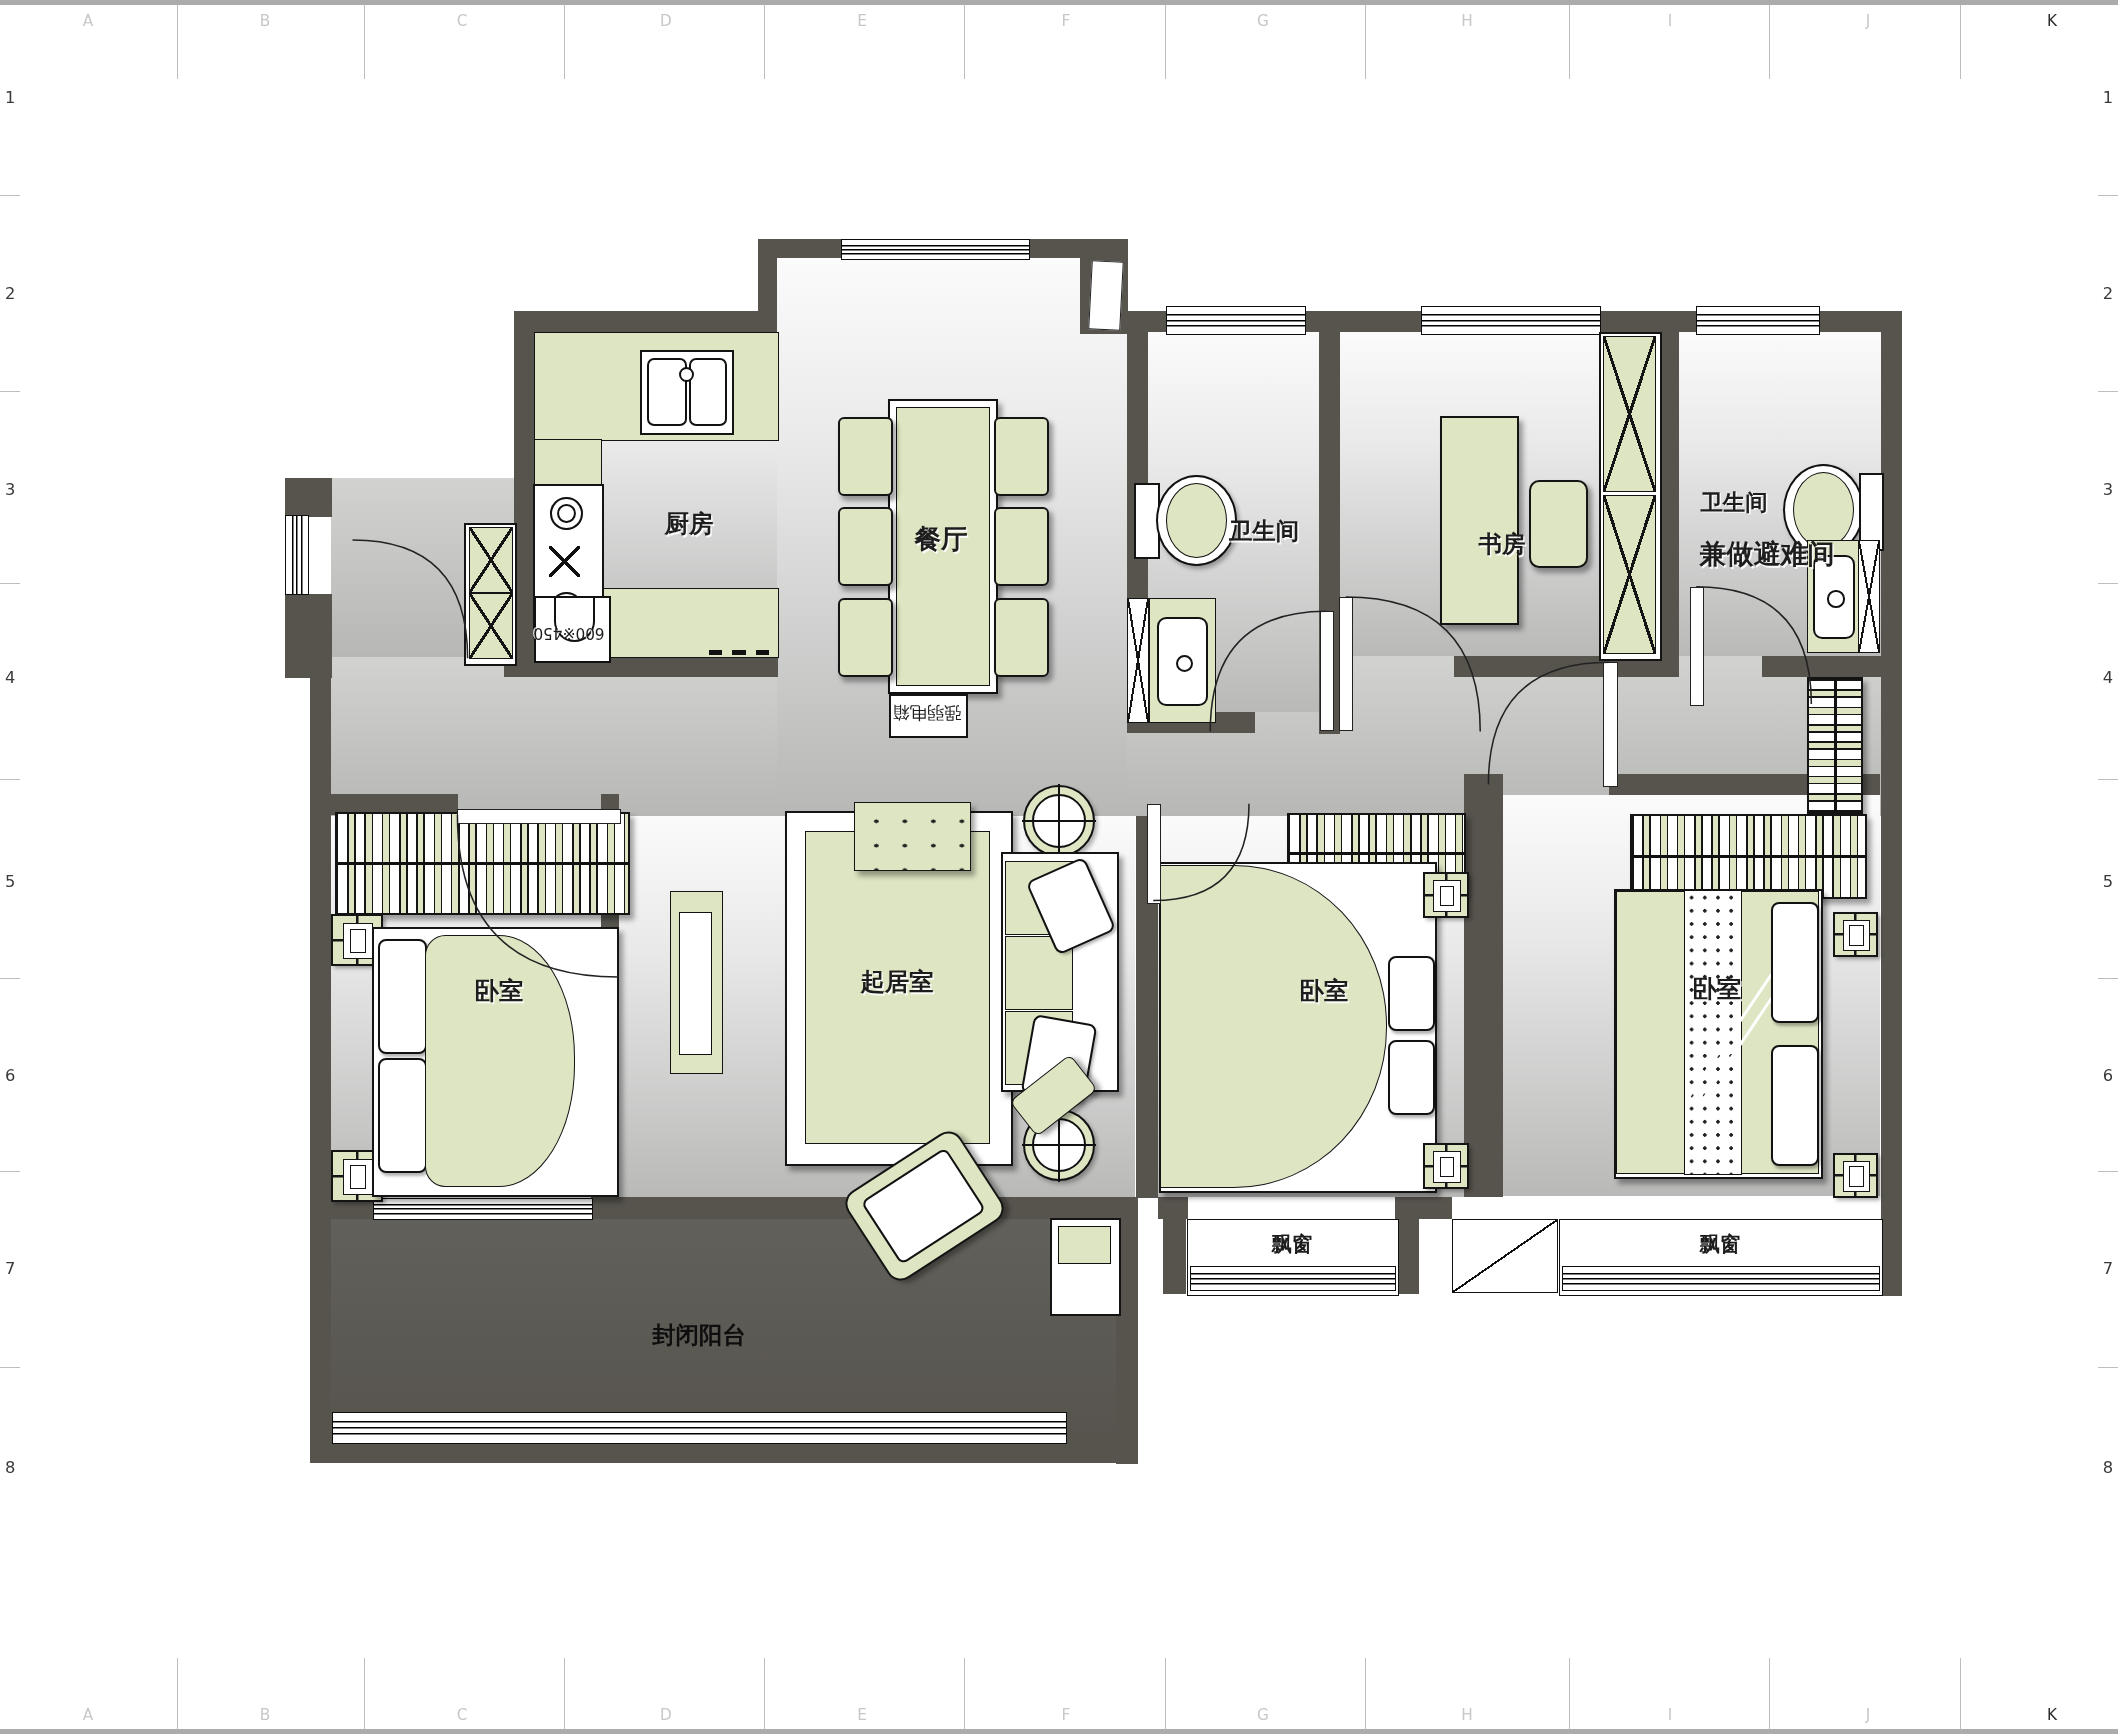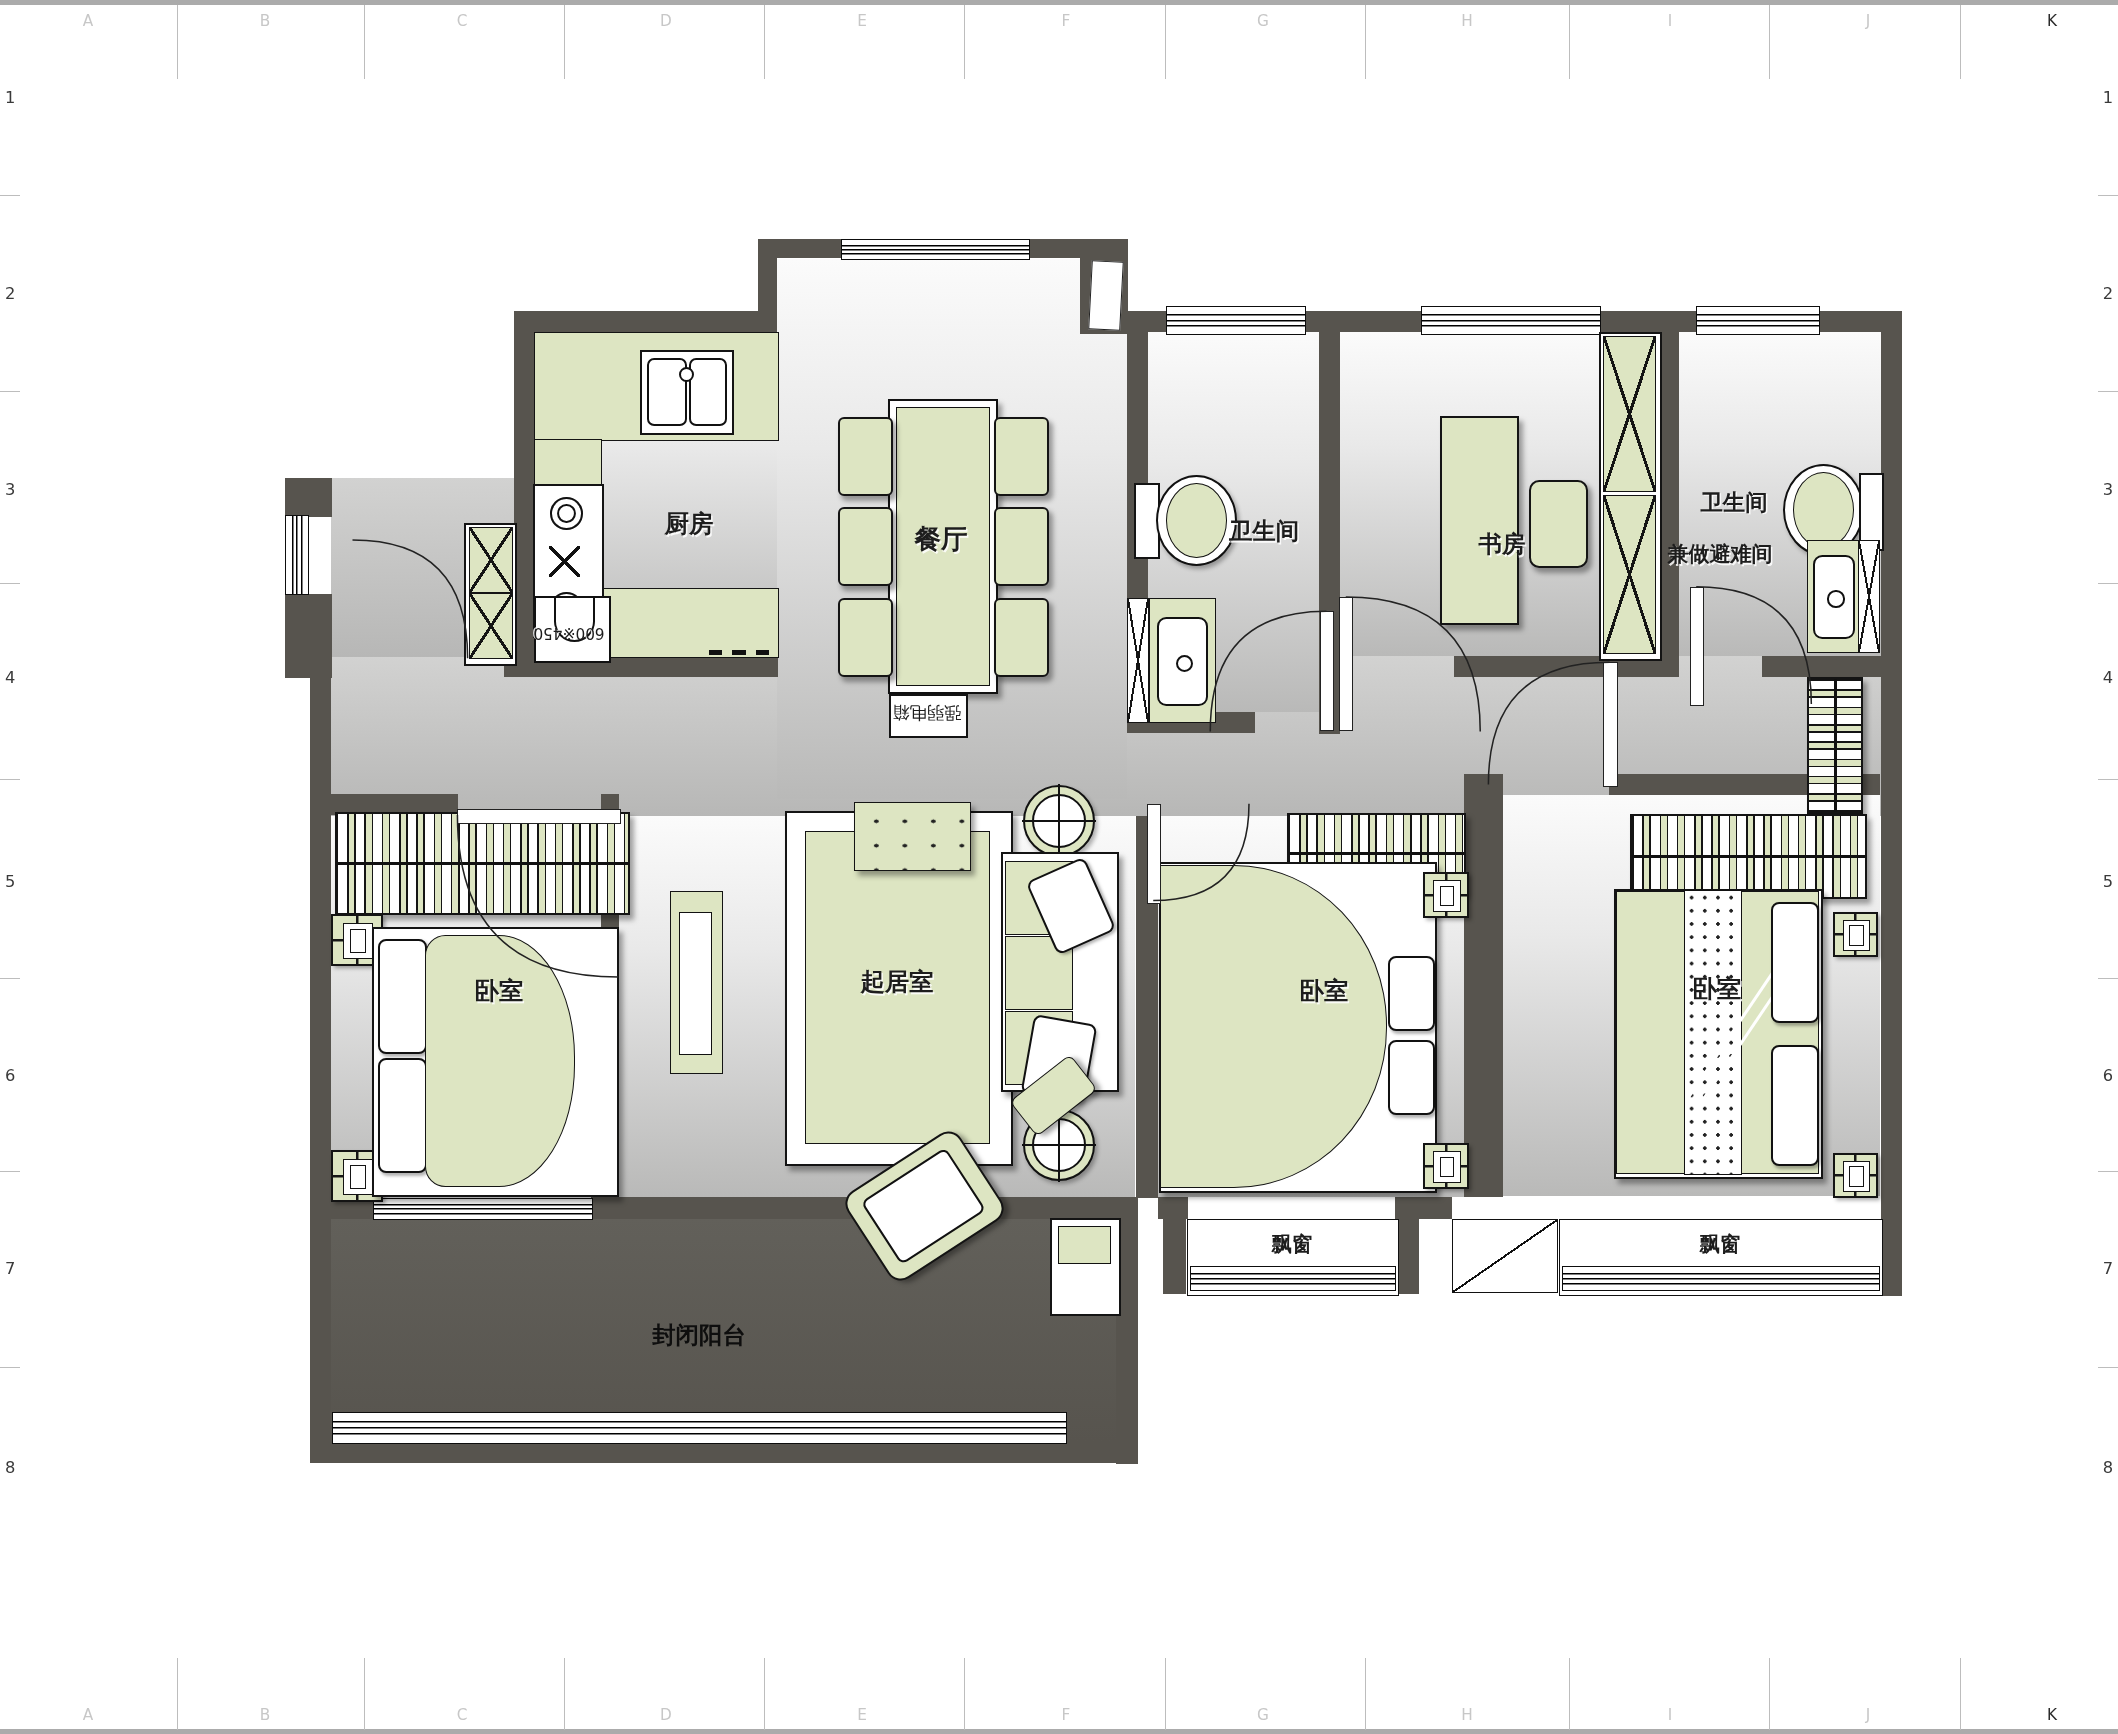--- a/index.html
+++ b/index.html
@@ -187,21 +187,21 @@
   <div class="xbox" style="left:1603px;top:336px;width:51px;height:154px;"></div>
   <div class="xbox" style="left:1603px;top:495px;width:51px;height:157px;"></div>
   <div class="label" style="left:1502px;top:544px;font-size:23.4px;">书房</div>
 
   <div class="bowl" style="left:1783px;top:464px;width:77px;height:88px;"></div>
   <div class="wbox" style="left:1859px;top:473px;width:21.4px;height:74px;"></div>
   <div class="furn flat" style="left:1807px;top:540px;width:51px;height:111px;"></div>
   <div class="basin" style="left:1813px;top:555px;width:38px;height:80px;"></div>
   <div class="xstrip" style="left:1858px;top:540px;width:20.4px;height:111px;"></div>
   <div class="label" style="left:1734px;top:502px;font-size:22.4px;">卫生间</div>
-  <div class="label" style="left:1720px;top:554px;font-size:21px;">兼做避难间</div>
+  <div class="label" style="left:1767px;top:554px;font-size:27px;">兼做避难间</div>
   <div class="leaf" style="left:1690px;top:587px;width:12.2px;height:117px;"></div>
 
   <div class="wbox" style="left:889px;top:694px;width:75px;height:40px;"></div>
   <div class="label rot180" style="left:927px;top:713px;font-size:17.3px;font-weight:500;text-shadow:none;">强弱电箱</div>
   <div class="hangv" style="left:1807px;top:677px;width:52px;height:133px;"></div>
 
   <div class="hangh" style="left:335px;top:812px;width:291px;height:99px;"></div>
   <div class="lamp" style="left:331px;top:914px;width:48px;height:48px;"></div>
   <div class="lamp" style="left:331px;top:1150px;width:48px;height:48px;"></div>
   <div class="wbox sh" style="left:372px;top:927px;width:243px;height:266px;"></div>

